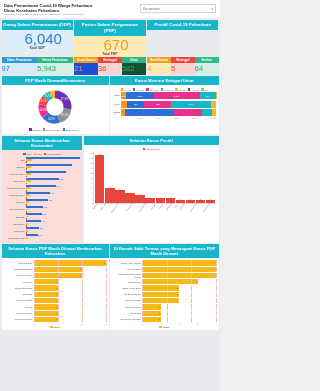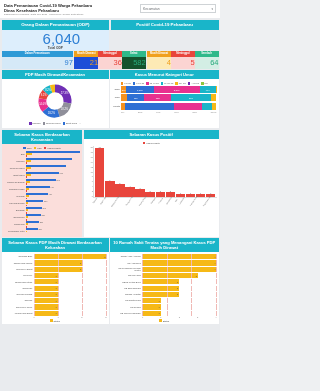--- a/index.html
+++ b/index.html
@@ -50,21 +50,21 @@
   .kpi-k3 .kpi-num { color: #e8453c; }
 
   
   .sub-row { display: flex; gap: 1.5px; padding: 0 1.5px; }
   .sub-group { flex: 1; display: flex; }
   .sub-cell { flex: 1; display: flex; flex-direction: column; }
   .sub-lab {
     font-size: 2.7px; font-weight: bold; color: #fff; text-align: center;
     padding: 1.2px 0; line-height: 3px; white-space: nowrap; overflow: hidden;
   }
-  .sub-val { font-size: 7.5px; text-align: right; padding: 1px 0 2px 0; line-height: 9px; }
+  .sub-val { font-size: 7.5px; text-align: left; padding: 1px 0 2px 0; line-height: 9px; }
   .g1 .sub-cell:nth-child(1) .sub-lab { background: #2e9ad6; }
   .g1 .sub-cell:nth-child(1) .sub-val { background: #d5e9f7; color: #2e7fd4; }
   .g1 .sub-cell:nth-child(2) .sub-lab { background: #2fb98a; }
   .g1 .sub-cell:nth-child(2) .sub-val { background: #d3eee4; color: #28a97c; }
   .g2 .sub-cell:nth-child(1) .sub-lab { background: #f0a01e; }
   .g2 .sub-cell:nth-child(1) .sub-val { background: #1d4ed8; color: #f0a01e; }
   .g2 .sub-cell:nth-child(2) .sub-lab { background: #e8453c; }
   .g2 .sub-cell:nth-child(2) .sub-val { background: #fbd4d2; color: #e8453c; }
   .g2 .sub-cell:nth-child(3) .sub-lab { background: #2fb98a; }
   .g2 .sub-cell:nth-child(3) .sub-val { background: #14532d; color: #28a97c; }
@@ -161,30 +161,41 @@
   </div>
 
   <div class="kpi-row">
     <div class="kpi kpi-k1">
       <div class="kpi-title">Orang Dalam Pemantauan (ODP)</div>
       <div class="kpi-body">
         <div class="kpi-num">6,040</div>
         <div class="kpi-sub">Total ODP</div>
       </div>
     </div>
+    <div class="kpi kpi-k2">
+      <div class="kpi-title">Pasien Dalam Pengawasan (PDP)</div>
+      <div class="kpi-body">
+        <div class="kpi-num">670</div>
+        <div class="kpi-sub">Total PDP</div>
+      </div>
+    </div>
     <div class="kpi kpi-k3">
       <div class="kpi-title">Positif Covid-19 Pekanbaru</div>
     </div>
   </div>
 
   <div class="sub-row">
     <div class="sub-group g1">
       <div class="sub-cell">
         <div class="sub-lab">Dalam Pemantauan</div>
         <div class="sub-val">97</div>
+      </div>
+      <div class="sub-cell">
+        <div class="sub-lab">Selesai Pemantauan</div>
+        <div class="sub-val">5,943</div>
       </div>
     </div>
     <div class="sub-group g2">
       <div class="sub-cell">
         <div class="sub-lab">Masih Diawasi</div>
         <div class="sub-val">21</div>
       </div>
       <div class="sub-cell">
         <div class="sub-lab">Meninggal</div>
         <div class="sub-val">36</div>

